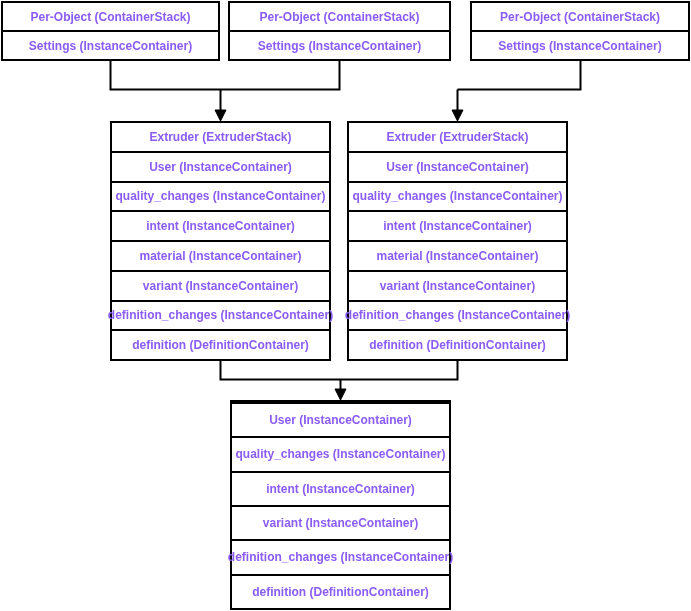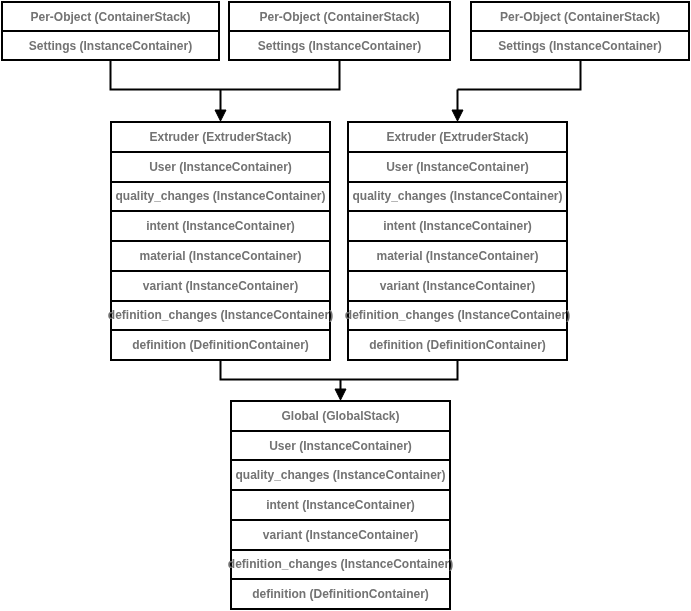--- a/index.html
+++ b/index.html
@@ -23,21 +23,21 @@
     height: 611px;
     pointer-events: none;
   }
   .stack-box {
     position: absolute;
     box-sizing: border-box;
     border: 2px solid #000000;
     background: #ffffff;
     display: flex;
     flex-direction: column;
-    color: #737373;
+    color: #8b5cf6;
   }
   .stack-header {
     flex: 1;
     display: flex;
     align-items: center;
     justify-content: center;
     font-size: 12px;
     font-weight: bold;
     white-space: nowrap;
     box-sizing: border-box;
@@ -108,21 +108,20 @@
     <div class="stack-row">User (InstanceContainer)</div>
     <div class="stack-row">quality_changes (InstanceContainer)</div>
     <div class="stack-row">intent (InstanceContainer)</div>
     <div class="stack-row">material (InstanceContainer)</div>
     <div class="stack-row">variant (InstanceContainer)</div>
     <div class="stack-row">definition_changes (InstanceContainer)</div>
     <div class="stack-row">definition (DefinitionContainer)</div>
   </div>
 
   <div class="stack-box" style="left:230px; top:400px; width:221px; height:210px;">
-    <div class="stack-header">Global (GlobalStack)</div>
     <div class="stack-row">User (InstanceContainer)</div>
     <div class="stack-row">quality_changes (InstanceContainer)</div>
     <div class="stack-row">intent (InstanceContainer)</div>
     <div class="stack-row">variant (InstanceContainer)</div>
     <div class="stack-row">definition_changes (InstanceContainer)</div>
     <div class="stack-row">definition (DefinitionContainer)</div>
   </div>
 
 </div>
 

